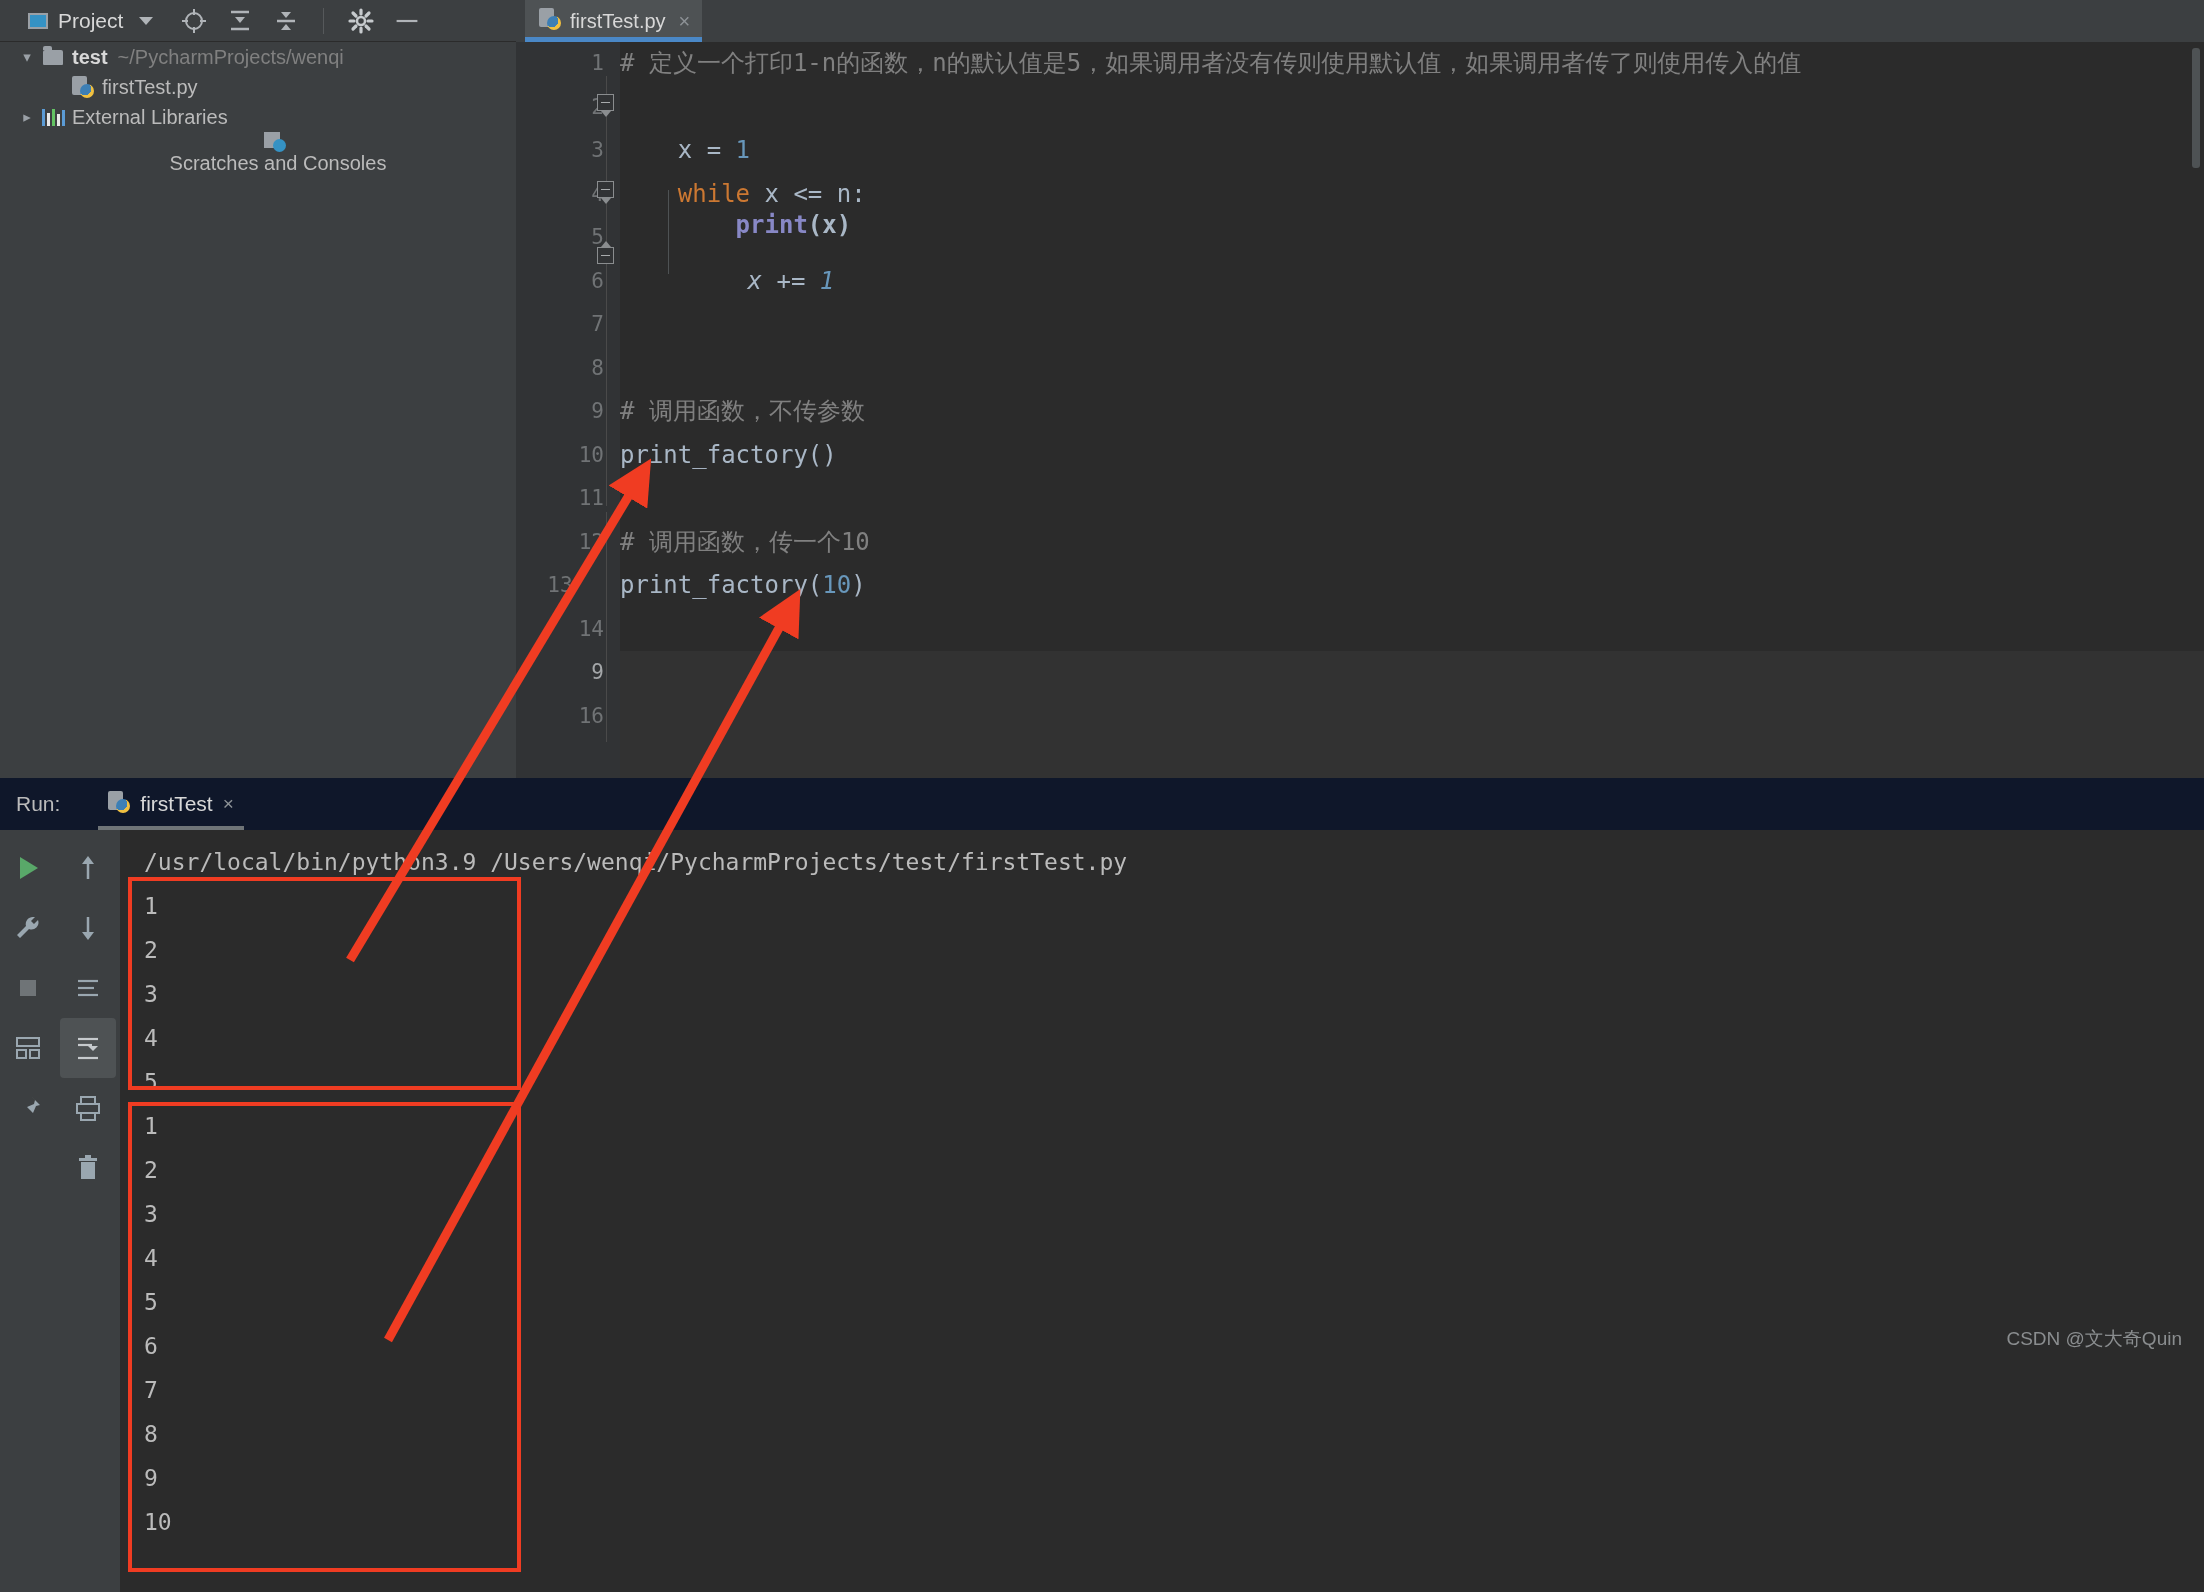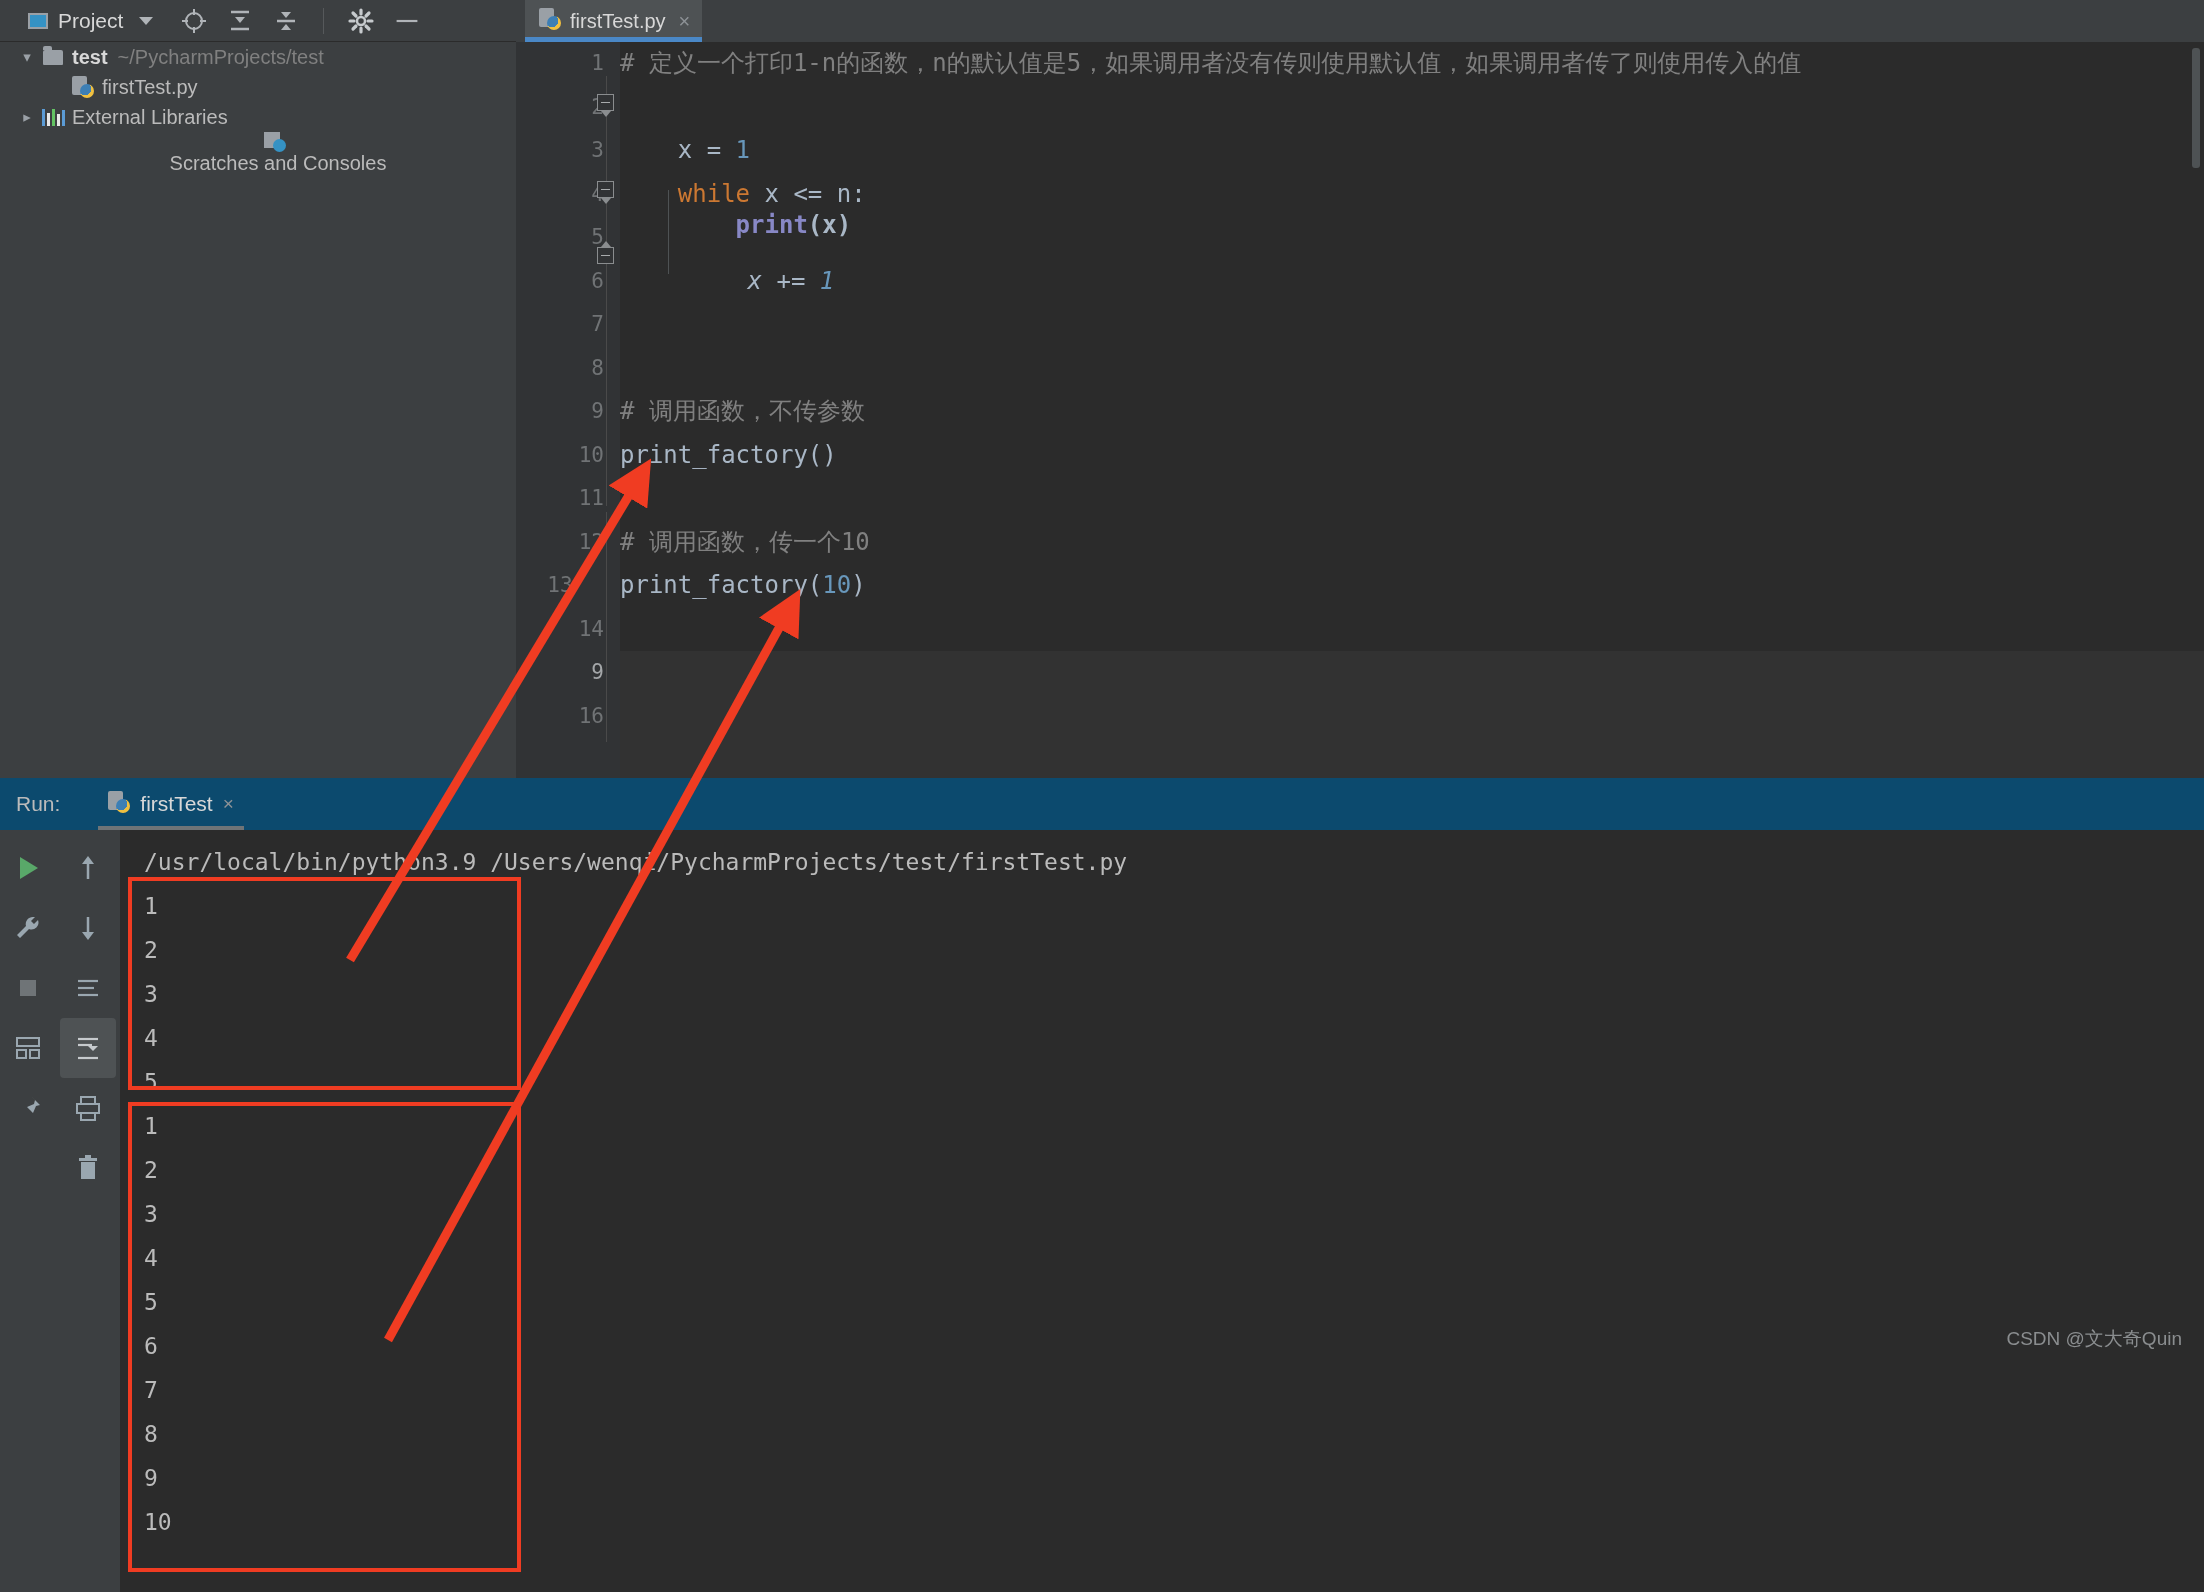--- a/index.html
+++ b/index.html
@@ -105,21 +105,21 @@
   }
   .fold.btm::after {
     content:''; position:absolute; left:3px; top:-7px; width:0; height:0;
     border-left:5px solid transparent; border-right:5px solid transparent; border-bottom:6px solid #8a8d8f;
   }
   .indentline { position:absolute; width:1px; background:#4e5254; }
 
   
   .runhdr {
     position: absolute; left: 0; top: 778px; width: 2204px; height: 52px;
-    background: #0c4a6e; display: flex; align-items: center;
+    background: #0f172a; display: flex; align-items: center;
   }
   .run-label { color:#bbbbbb; font-size: 21px; margin-left: 16px; }
   .run-tab {
     margin-left: 38px; height: 52px; display:flex; align-items:center; gap:10px;
     padding: 0 10px; position: relative;
   }
   .run-tab::after { content:''; position:absolute; left:0; bottom:0; width:100%; height:4px; background:#6f7477; }
   .run-tab-label { color:#d8d8d8; font-size: 21px; }
   .run-tab-close { color:#8d9296; font-size:19px; }
 
@@ -206,21 +206,21 @@
   </div>
 
   <div class="proj-tree">
 
     <div class="tree-row" style="padding-left:14px;">
       <span class="arrow">▾</span>
       <span class="ticon">
           <span class="folder-ic"></span>
         </span>
       <span class="tree-label-bold">test</span>
-      <span class="tree-path">~/PycharmProjects/test</span>
+      <span class="tree-path">~/PycharmProjects/wenqi</span>
     </div>
 
     <div class="tree-row" style="padding-left:70px;">
       <span class="ticon">
         <span class="py-ic">
             <span class="pg"></span>
             <span class="pb"></span>
           </span>
       </span>
       <span>firstTest.py</span>

